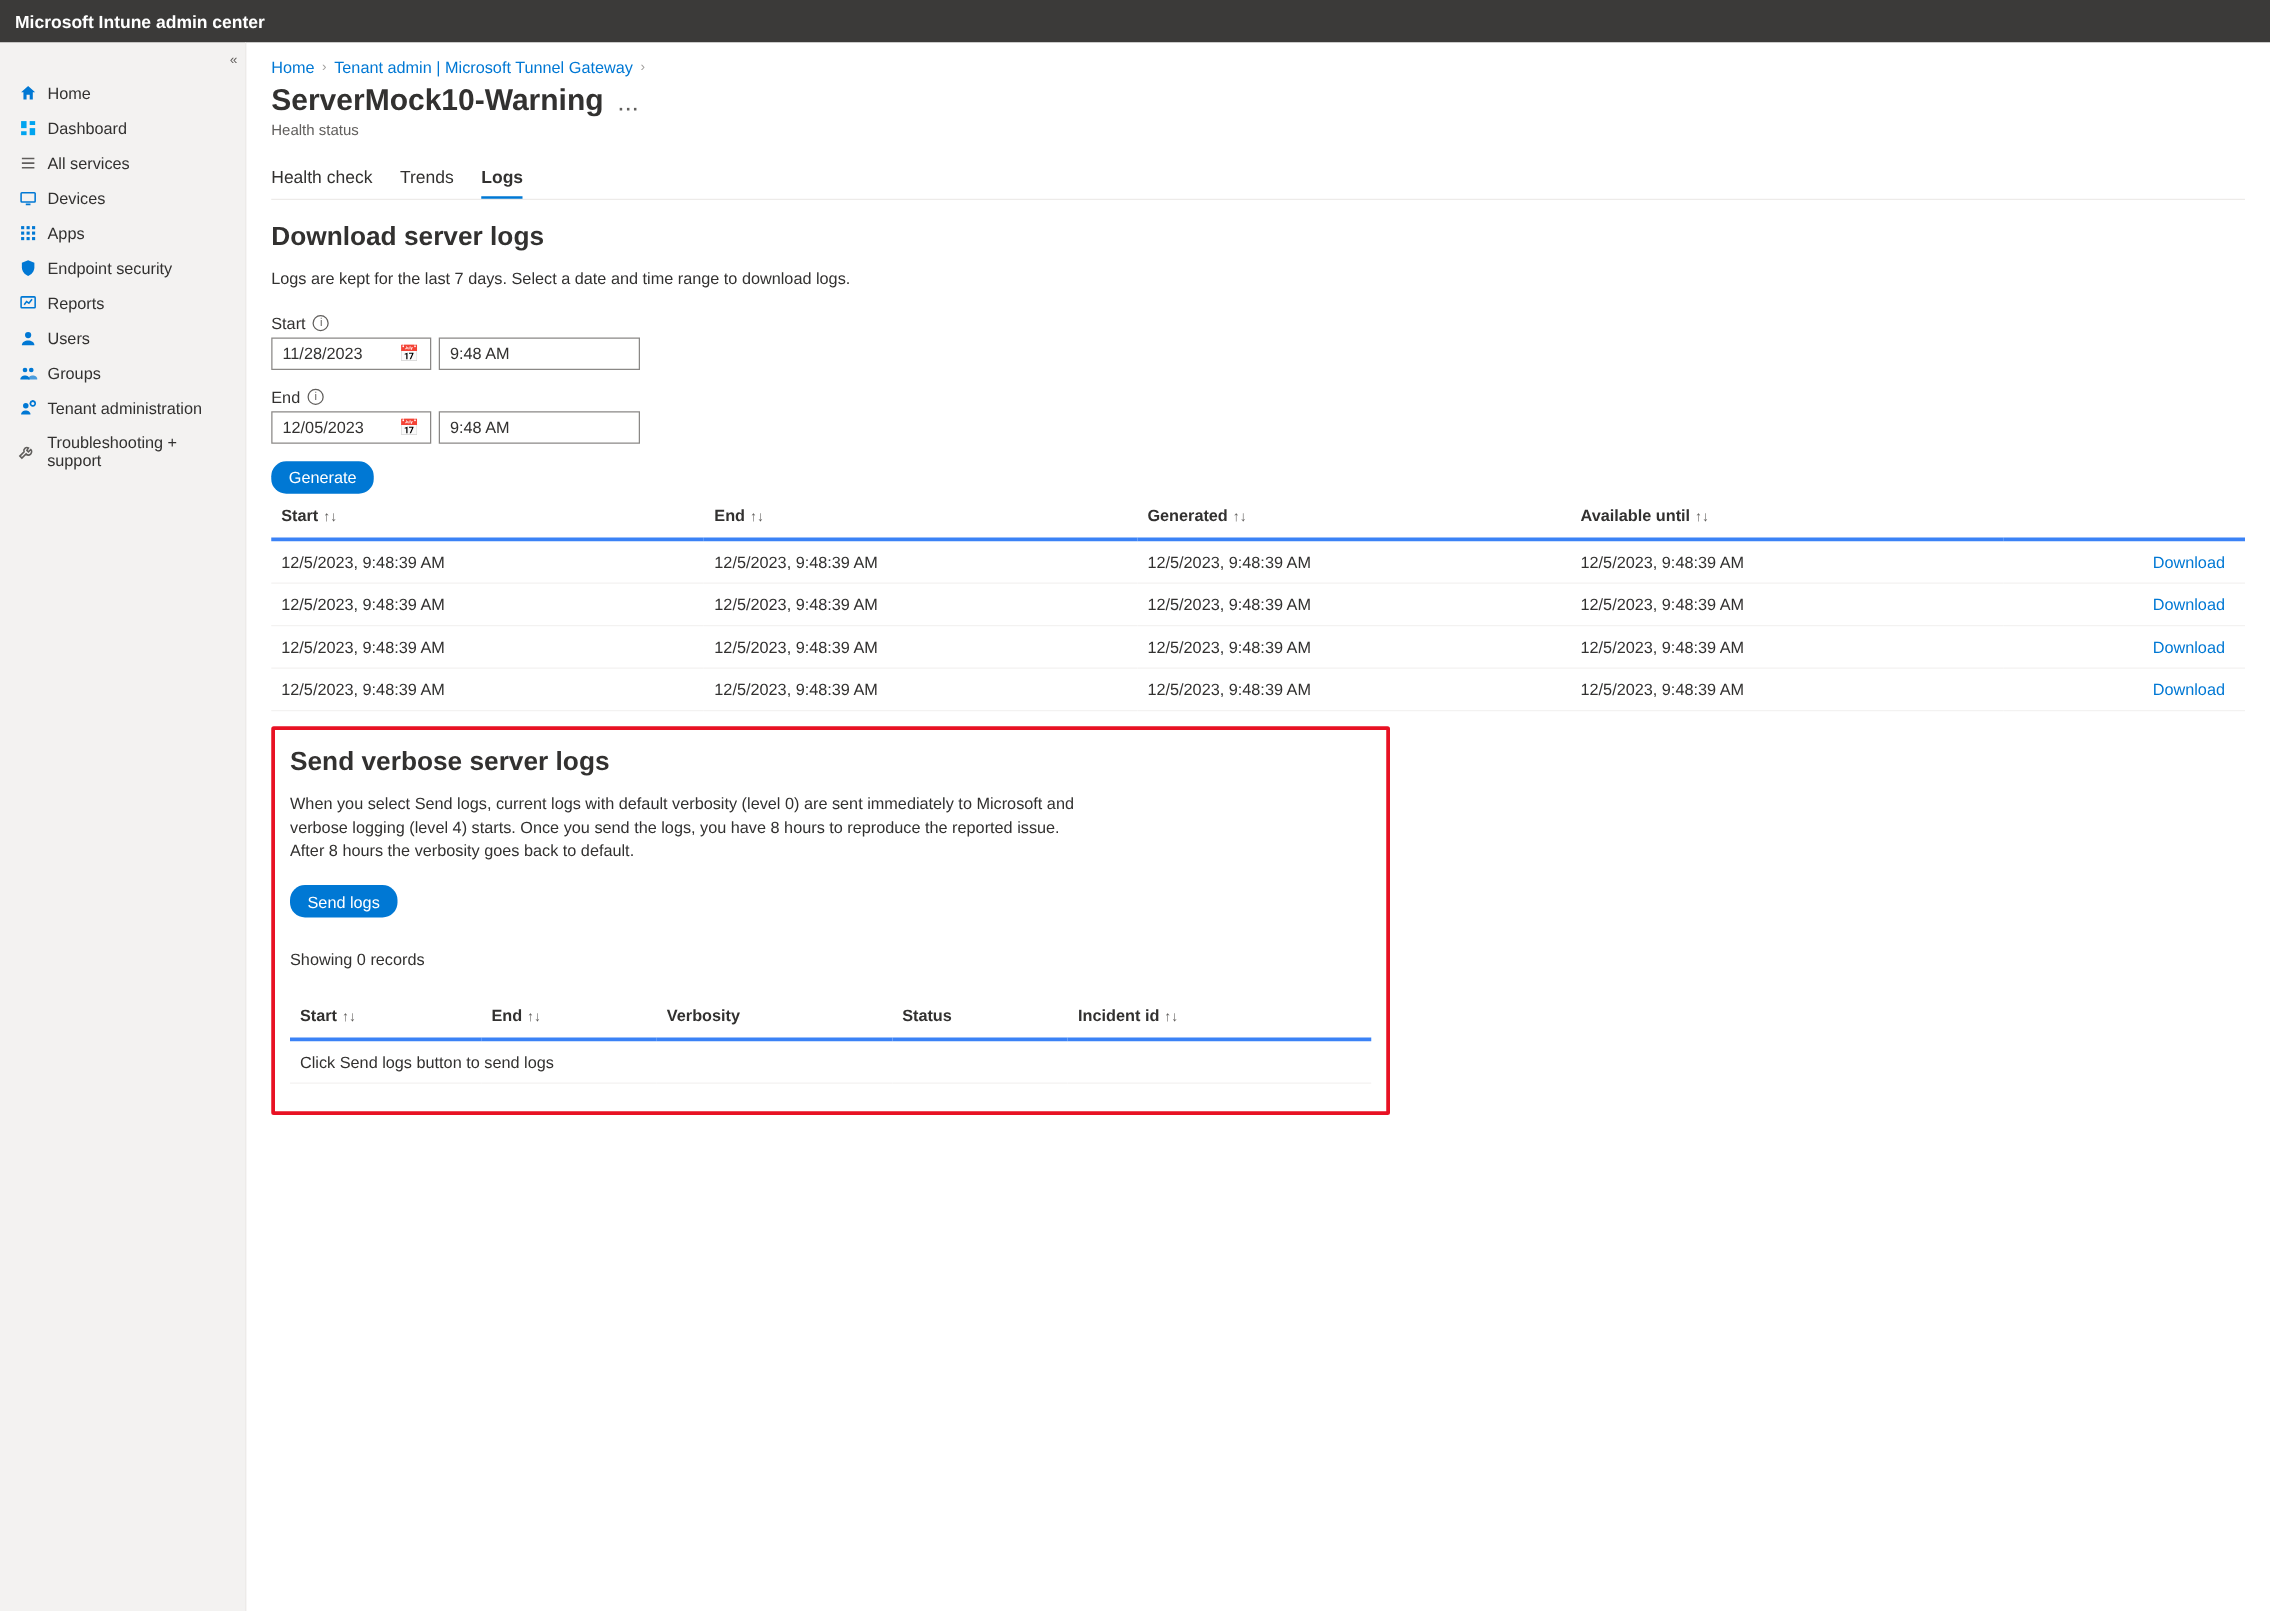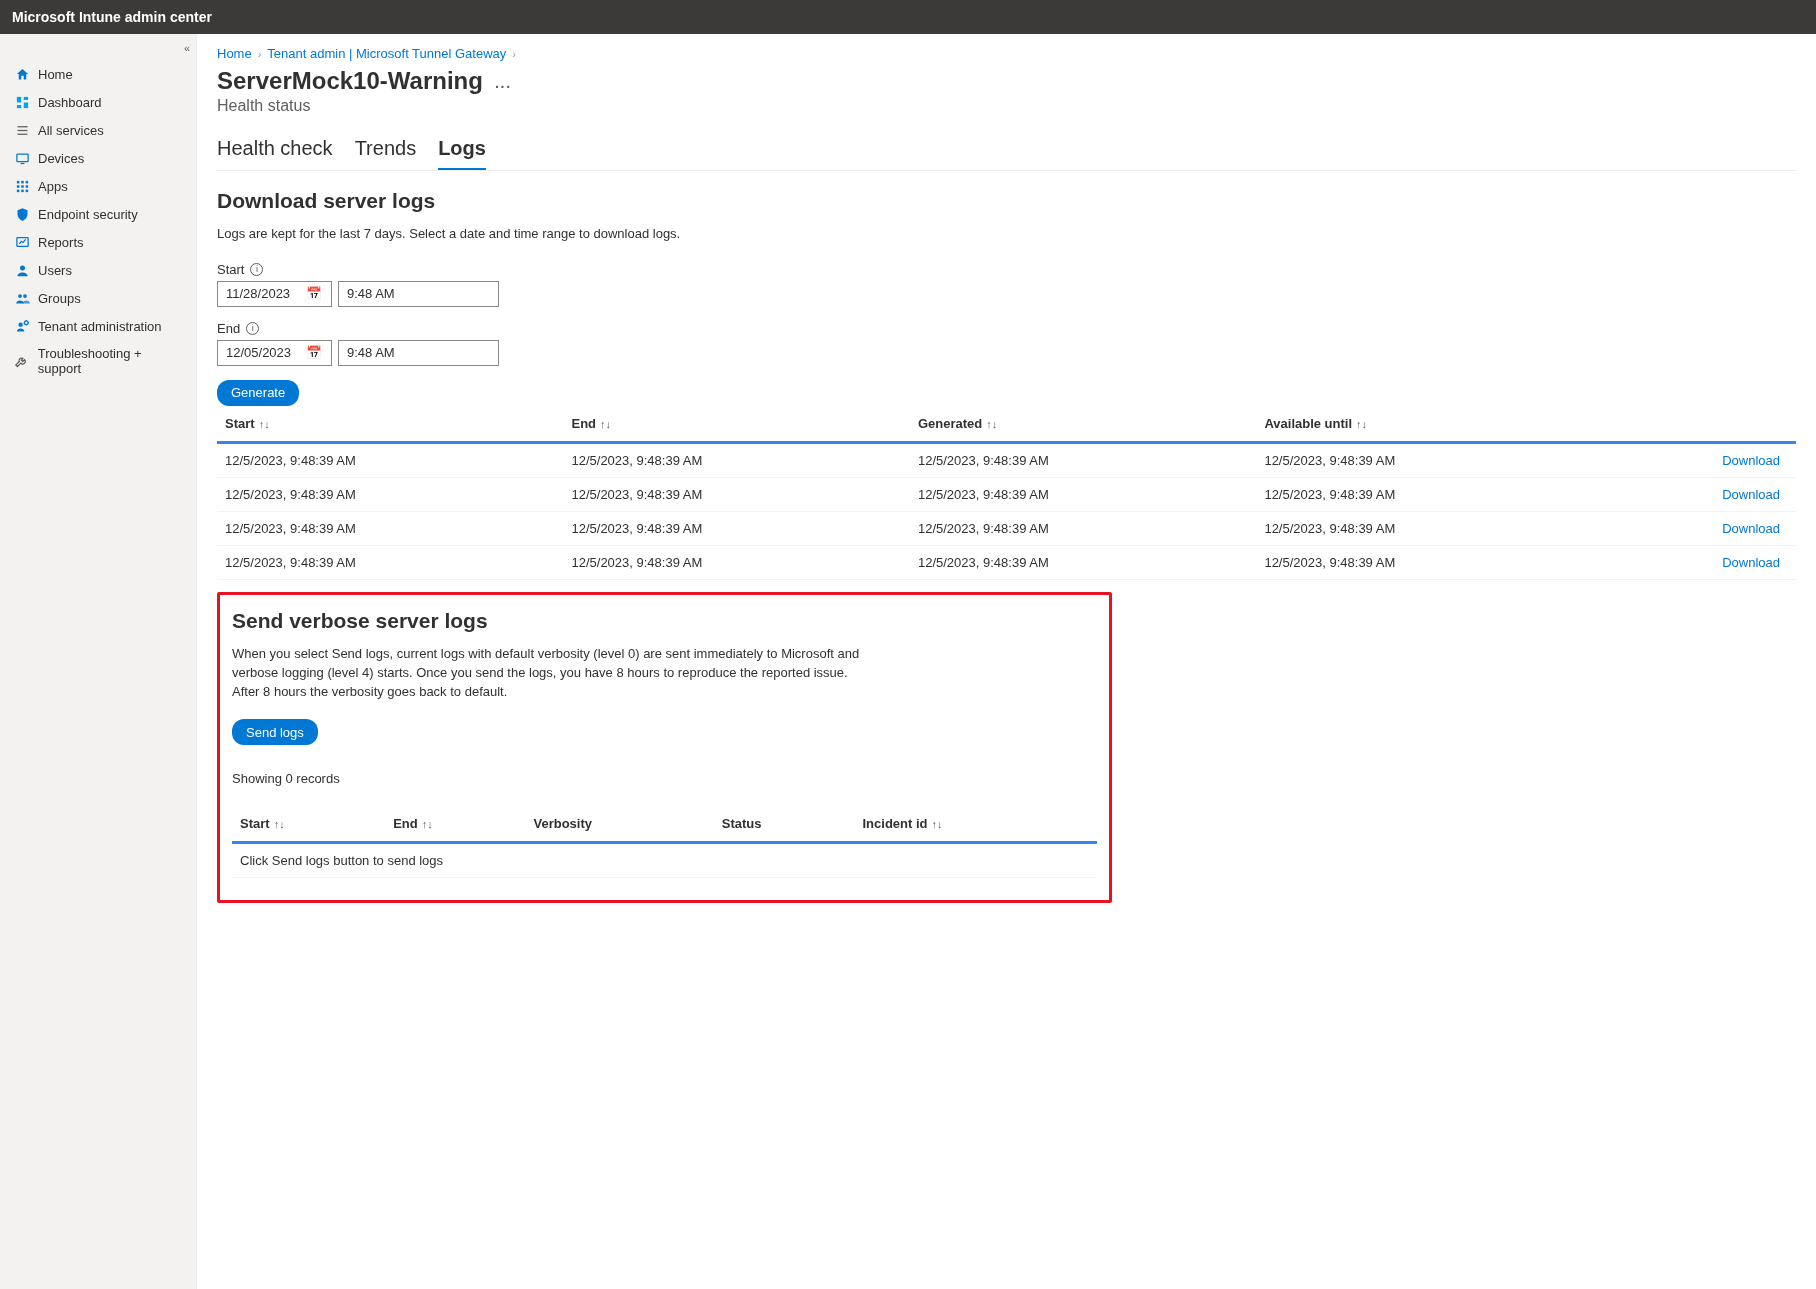--- a/index.html
+++ b/index.html
@@ -16,35 +16,35 @@
   .nav .ic { width:16px; height:16px; display:inline-flex; align-items:center; justify-content:center; margin-right:8px; font-size:14px; }
   
   .main { flex:1; background:#fff; padding:12px 20px 30px 20px; overflow:auto; }
   
   .breadcrumb { font-size:13px; color:#605e5c; display:flex; align-items:center; gap:6px; margin-bottom:6px; }
   .breadcrumb a { color:#0078d4; text-decoration:none; }
   .bc-chevron { color:#a19f9d; font-size:11px; }
   
   .page-title { font-size:24px; font-weight:600; margin-top:2px; display:flex; align-items:flex-end; gap:12px; }
   .page-title .dots { color:#605e5c; font-size:14px; letter-spacing:1px; cursor:pointer; }
-  .page-subtitle { font-size:16px; color:#605e5c; margin-top:2px; margin-bottom:16px; }
+  .page-subtitle { font-size:12px; color:#605e5c; margin-top:2px; margin-bottom:16px; }
   
   .tabs { display:flex; gap:22px; border-bottom:1px solid #edebe9; margin-bottom:18px; }
-  .tab { padding:6px 0 8px 0; font-size:20px; color:#323130; cursor:pointer; }
+  .tab { padding:6px 0 8px 0; font-size:14px; color:#323130; cursor:pointer; }
   .tab.active { font-weight:600; border-bottom:2px solid #0078d4; color:#323130; }
   
   .section-h { font-size:21px; font-weight:600; margin-bottom:12px; }
   .section-desc { font-size:13px; color:#323130; margin-bottom:18px; max-width:640px; line-height:1.45; }
   
   .field-label { font-size:13px; color:#323130; margin-bottom:4px; display:flex; align-items:center; gap:6px; }
   .info-ic { display:inline-flex; width:13px; height:13px; border:1px solid #605e5c; border-radius:50%; align-items:center; justify-content:center; font-size:9px; color:#605e5c; }
   
   .field-row { display:flex; gap:6px; margin-bottom:14px; }
   .input { height:26px; border:1px solid #8a8886; background:#fff; padding:0 8px; font-size:13px; display:flex; align-items:center; justify-content:space-between; }
-  .date-input { width:115px; }
+  .date-input { width:128px; }
   .time-input { width:161px; }
   .cal-ic { color:#605e5c; font-size:13px; }
   
   .btn { display:inline-flex; align-items:center; justify-content:center; height:26px; padding:0 14px; background:#0078d4; color:#fff; border:none; font-size:13px; cursor:pointer; border-radius:12px; }
   
   .records-count { font-size:13px; margin:26px 0 20px 0; }
   
   table { width:100%; border-collapse:collapse; font-size:13px; }
   th { text-align:left; font-weight:600; padding:10px 8px; border-bottom:3px solid #3b82f6; }
   th .sort { color:#605e5c; font-size:11px; margin-left:4px; }

